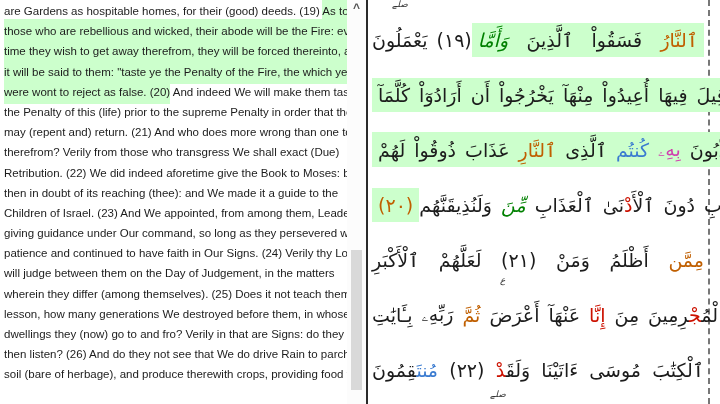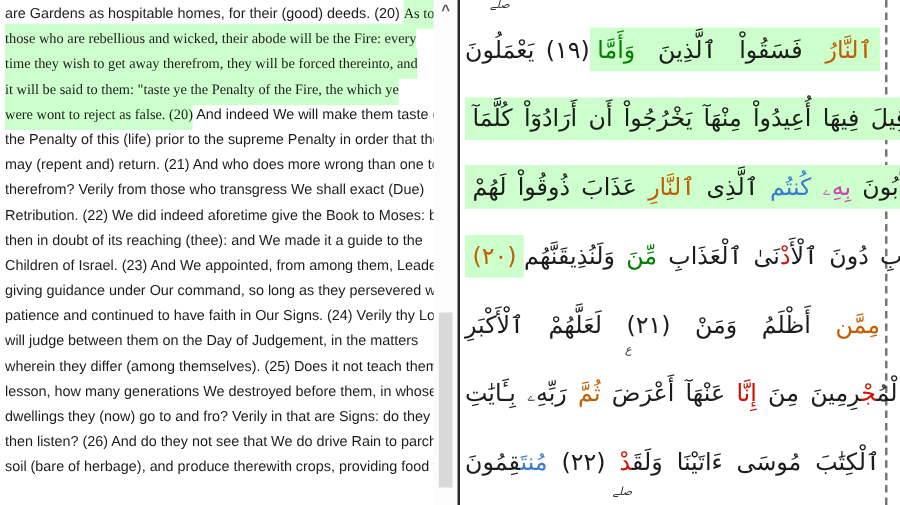--- a/index.html
+++ b/index.html
@@ -2,48 +2,48 @@
 <html style="--hl: #ccffcc; --ink: #1c1c1c; --green: #008000; --orange: #c05f00; --red: #cc1100; --blue: #3a7bd0; --magenta: #d03fae; --divider: #2a2a2a; --thumb: #d9d9d9;"><head>
 <meta charset="utf-8">
 <style>
   html,body{margin:0;padding:0;background:#fff;}
   #screen{position:relative;width:720px;height:404px;background:#fff;overflow:hidden;
           font-family:"Liberation Sans",sans-serif;}
   
   .translation-pane{position:absolute;left:0;top:0;width:347px;height:404px;background:#fff;
                     padding:1px 0 0 4px;box-sizing:border-box;overflow:hidden;}
   .t-line{height:20.2px;line-height:20.2px;font-size:11.5px;color:var(--ink);white-space:pre;}
-  .t-line .hl{background:var(--hl);padding:6px 0;font-family:Liberation Serif, serif;}
+  .t-line .hl{background:var(--hl);padding:6px 0;}
   
   .scrollbar{position:absolute;left:347px;top:0;width:19px;height:404px;background:#fcfcfc;}
   .scroll-up{position:absolute;left:0;top:1px;width:19px;height:16px;text-align:center;
              font-size:12px;font-weight:bold;color:#555;line-height:14px;cursor:default;}
   .scroll-thumb{position:absolute;left:4px;width:11px;top:250px;height:140px;background:var(--thumb);}
   
   .divider{position:absolute;left:366px;top:0;width:2px;height:404px;background:var(--divider);}
   
   .arabic-pane{position:absolute;left:368px;top:0;width:342px;height:404px;background:#fff;
                border-right:2px dashed #777;box-sizing:border-box;padding:12px 4px 0 4px;}
   .a-line{display:flex;flex-direction:row-reverse;justify-content:flex-start;align-items:center;
           height:55px;direction:rtl;font-family:"DejaVu Sans",sans-serif;font-size:19px;color:var(--ink);}
   .seg{display:flex;flex-direction:row-reverse;align-items:center;gap:9px;}
   .seg.grow{flex:1;justify-content:space-between;}
   .seg.hl{background:var(--hl);padding:6px 6px;}
   .w{white-space:nowrap;direction:rtl;}
-  .c-ink{color:var(--ink);} .c-green{color:var(--green);} .c-orange{color:var(--orange);}
+  .c-ink{color:var(--ink);} .c-green{color:var(--green);font-style:italic;} .c-orange{color:var(--orange);}
   .c-red{color:var(--red);} .c-blue{color:var(--blue);} .c-magenta{color:var(--magenta);}
   .mark{position:absolute;font-family:"DejaVu Sans",sans-serif;font-size:9px;color:#333;line-height:9px;font-style:italic;}
 </style>
 </head>
 <body>
 
 <div id="screen">
 
   <div class="translation-pane">
-      <div class="t-line"><span>are Gardens as hospitable homes, for their (good) deeds. (20) </span><span class="hl">As to</span></div>
+      <div class="t-line"><span>are Gardens as hospitable homes, for their (good) deeds. (19) </span><span class="hl">As to</span></div>
       <div class="t-line"><span class="hl">those who are rebellious and wicked, their abode will be the Fire: every</span></div>
       <div class="t-line"><span class="hl">time they wish to get away therefrom, they will be forced thereinto, and</span></div>
       <div class="t-line"><span class="hl">it will be said to them: "taste ye the Penalty of the Fire, the which ye</span></div>
       <div class="t-line"><span class="hl">were wont to reject as false. (20)</span><span> And indeed We will make them taste of</span></div>
       <div class="t-line"><span>the Penalty of this (life) prior to the supreme Penalty in order that they</span></div>
       <div class="t-line"><span>may (repent and) return. (21) And who does more wrong than one to</span></div>
       <div class="t-line"><span>therefrom? Verily from those who transgress We shall exact (Due)</span></div>
       <div class="t-line"><span>Retribution. (22) We did indeed aforetime give the Book to Moses: be not</span></div>
       <div class="t-line"><span>then in doubt of its reaching (thee): and We made it a guide to the</span></div>
       <div class="t-line"><span>Children of Israel. (23) And We appointed, from among them, Leaders,</span></div>

